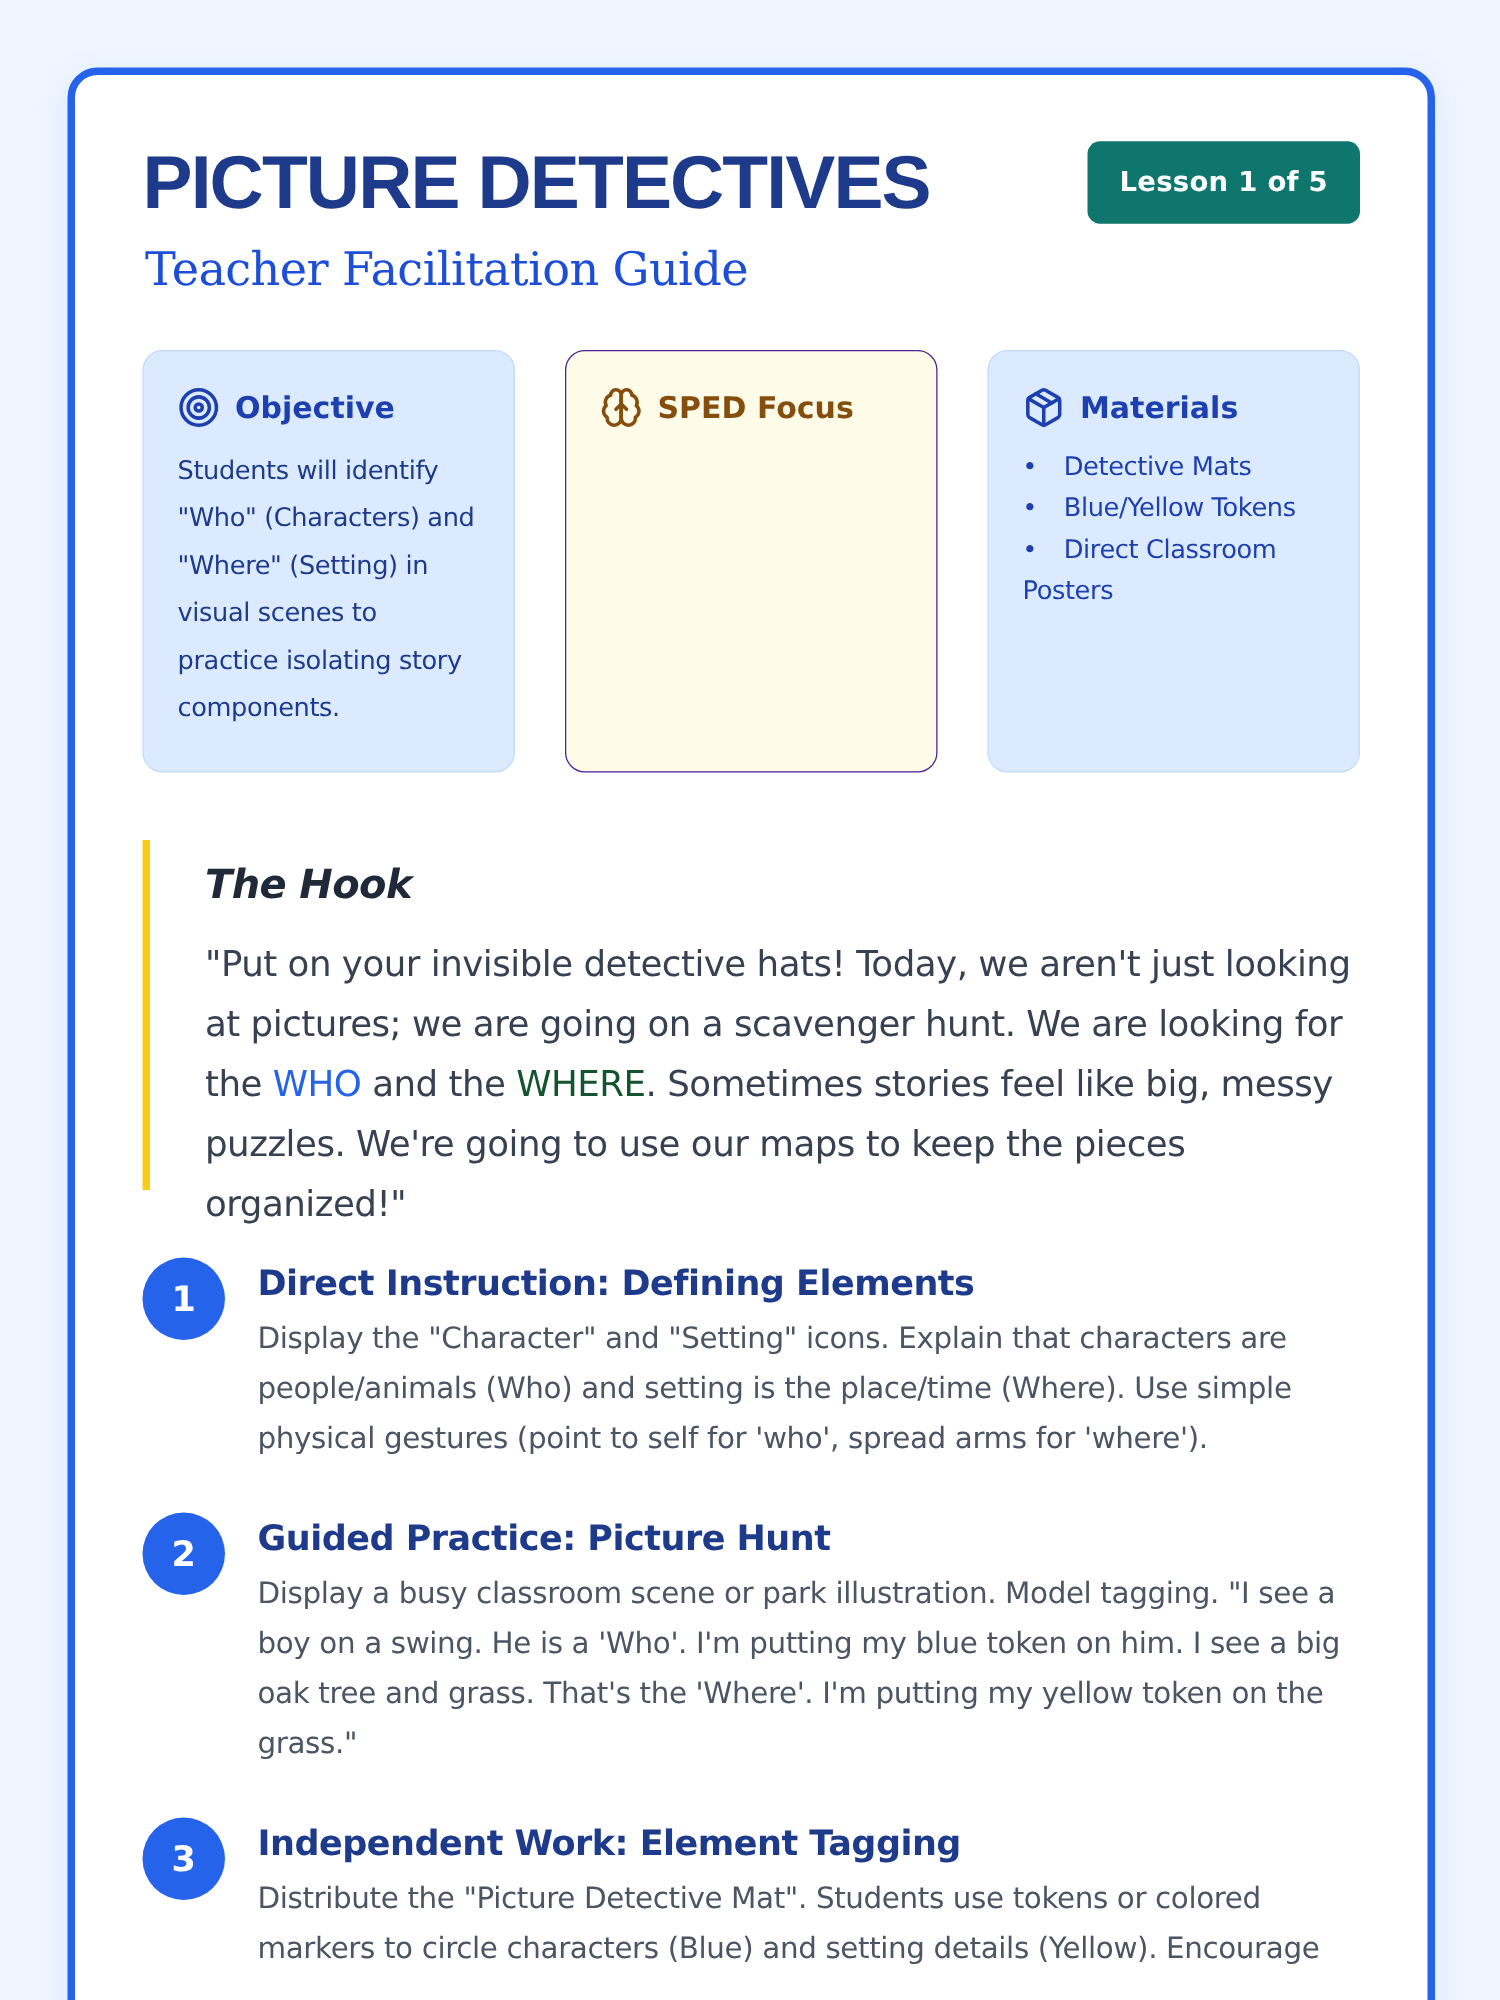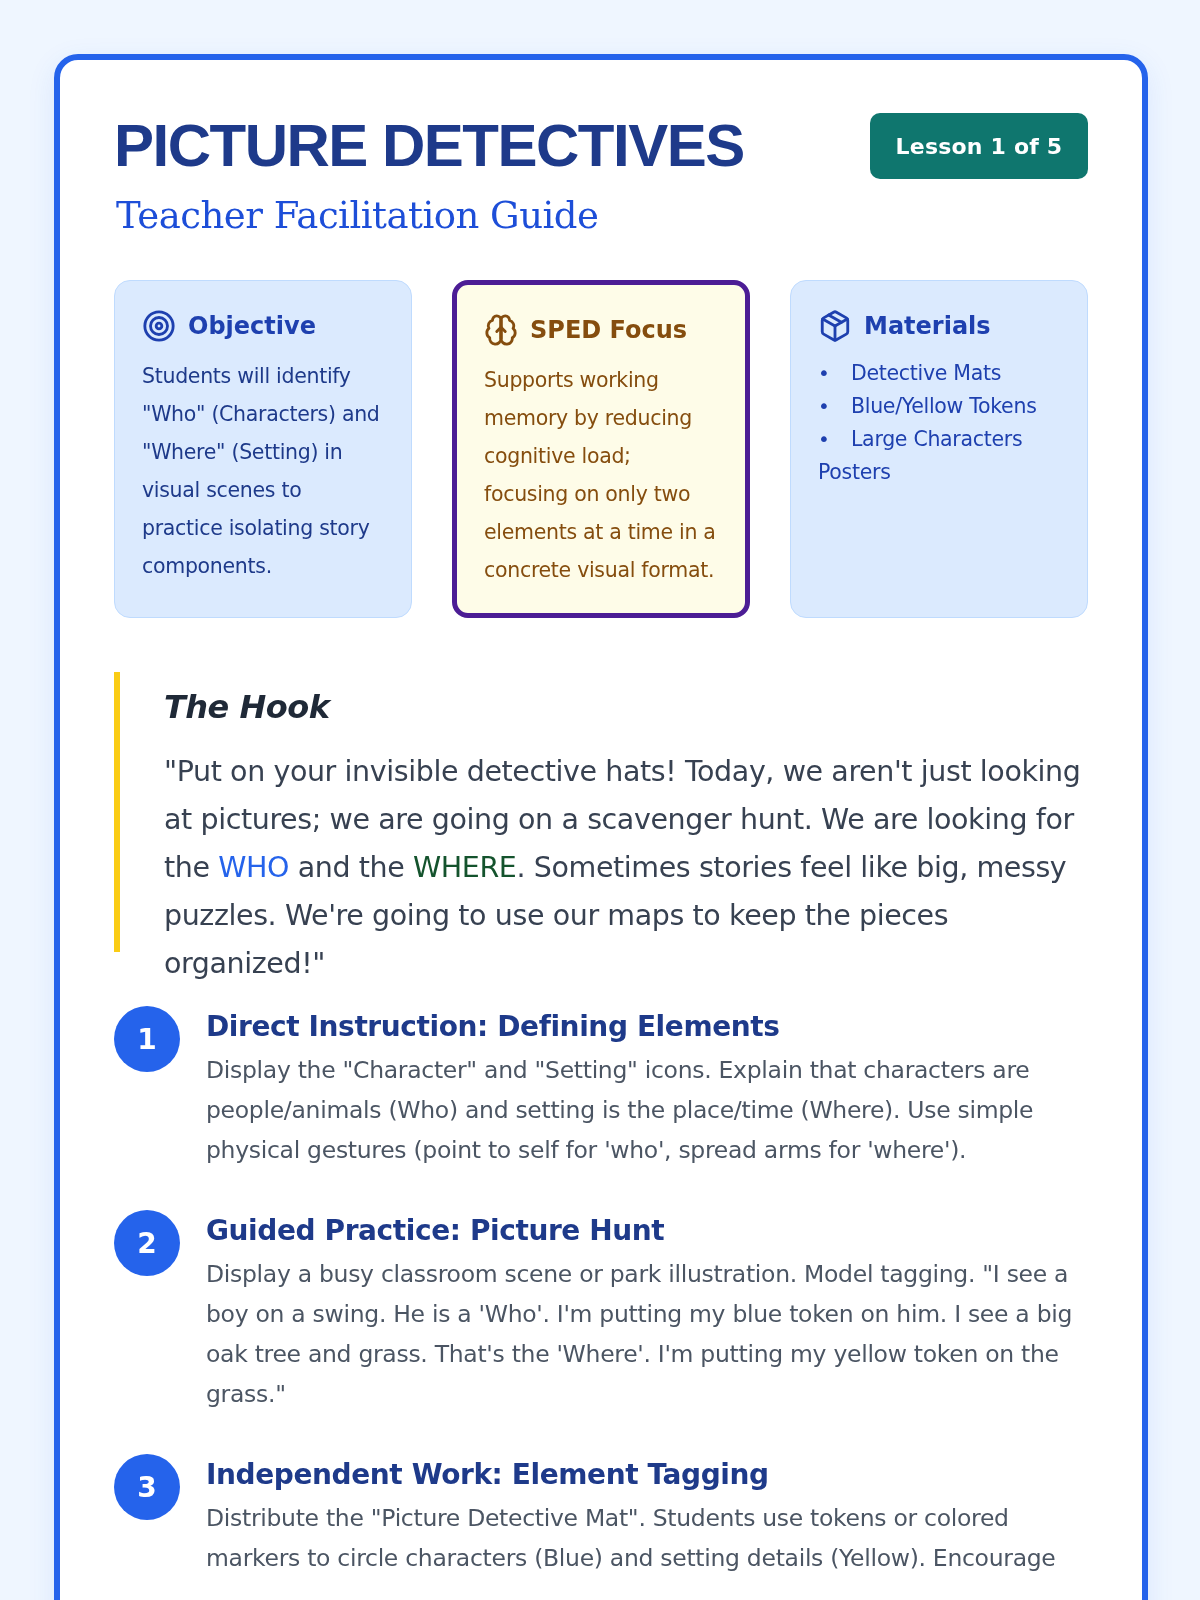--- a/index.html
+++ b/index.html
@@ -60,21 +60,21 @@
       gap: 40px;
       margin-top: 0;
     }
     .info-box {
       width: 298px;
       height: 338px;
       border-radius: 16px;
       padding: 28px 26px 20px 27px;
     }
     .info-box.blue { background: #dbeafe; border: 1px solid #bfdbfe; color: #1e3a8a; }
-    .info-box.yellow { background: #fefce8; border: 5px solid #4c1d95; color: #78350f; }
+    .info-box.yellow { background: #fefce8; border: 1px solid #4c1d95; color: #78350f; }
     .info-head {
       display: flex; align-items: center; gap: 12px;
       font-size: 24px; font-weight: 700;
       margin-bottom: 14px;
     }
     .info-head.blue { color: #1e40af; }
     .info-head.yellow { color: #854d0e; }
     .info-head svg { width: 34px; height: 34px; flex: none; }
     .info-text {
       font-size: 20.5px;
@@ -150,37 +150,36 @@
     <div class="info-box yellow">
       <div class="info-head yellow">
         <svg viewBox="0 0 24 24" fill="none" stroke="#854d0e" stroke-width="2" stroke-linecap="round" stroke-linejoin="round">
           <path d="M12 5a3 3 0 1 0-5.997.125 4 4 0 0 0-2.526 5.77 4 4 0 0 0 .556 6.588A4 4 0 1 0 12 18Z"></path>
           <path d="M12 5a3 3 0 1 1 5.997.125 4 4 0 0 1 2.526 5.77 4 4 0 0 1-.556 6.588A4 4 0 1 1 12 18Z"></path>
           <path d="M12 5v13"></path>
             <path d="M9 13l3-3 3 3"></path>
         </svg>
         <span>SPED Focus</span>
       </div>
-      <p class="info-text">Supports working memory by reducing cognitive load; focusing on only two elements at a time in a concrete visual format.</p>
     </div>
 
     <div class="info-box blue">
       <div class="info-head blue">
         <svg viewBox="0 0 24 24" fill="none" stroke="#1e40af" stroke-width="2" stroke-linecap="round" stroke-linejoin="round">
           <path d="M21 8a2 2 0 0 0-1-1.73l-7-4a2 2 0 0 0-2 0l-7 4A2 2 0 0 0 3 8v8a2 2 0 0 0 1 1.73l7 4a2 2 0 0 0 2 0l7-4A2 2 0 0 0 21 16Z"></path>
           <path d="m3.3 7 8.7 5 8.7-5"></path>
             <path d="M12 22V12"></path>
             <path d="m7.5 4.27 9 5.15"></path>
         </svg>
         <span>Materials</span>
       </div>
       <ul class="mat-list">
         <li><span class="bullet">•</span><span>Detective Mats</span></li>
         <li><span class="bullet">•</span><span>Blue/Yellow Tokens</span></li>
-        <li><span class="bullet">•</span><span>Large Characters</span></li>
+        <li><span class="bullet">•</span><span>Direct Classroom</span></li>
         <li><span>Posters</span></li>
       </ul>
     </div>
   </div>
 
   <div class="hook">
     <h2 class="hook-title">The Hook</h2>
     <p class="hook-text"><span>"Put on your invisible detective hats! Today, we aren't just looking at pictures; we are going on a scavenger hunt. We are looking for the </span><span class="hl-who">WHO</span><span> and the </span><span class="hl-where">WHERE</span><span>. Sometimes stories feel like big, messy puzzles. We're going to use our maps to keep the pieces organized!"</span></p>
   </div>
 

